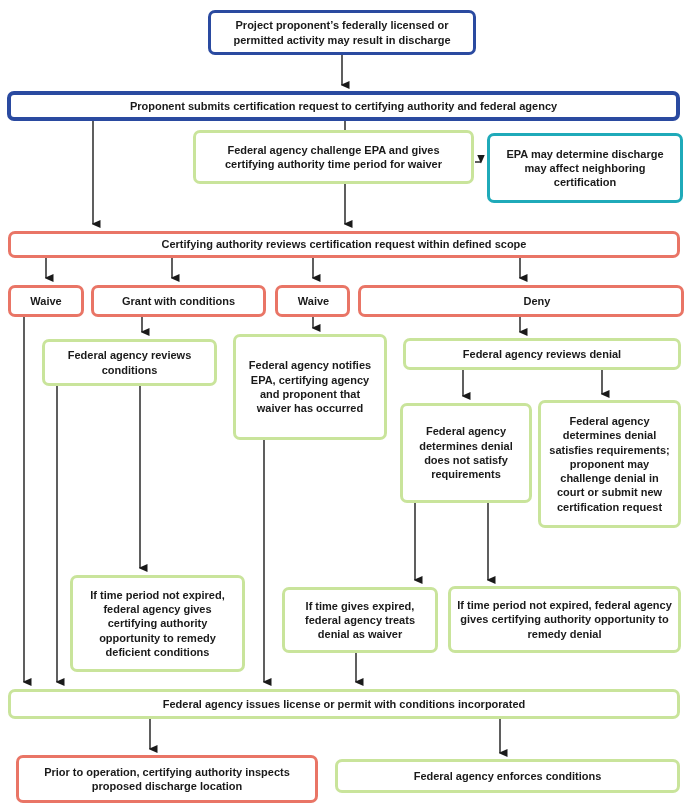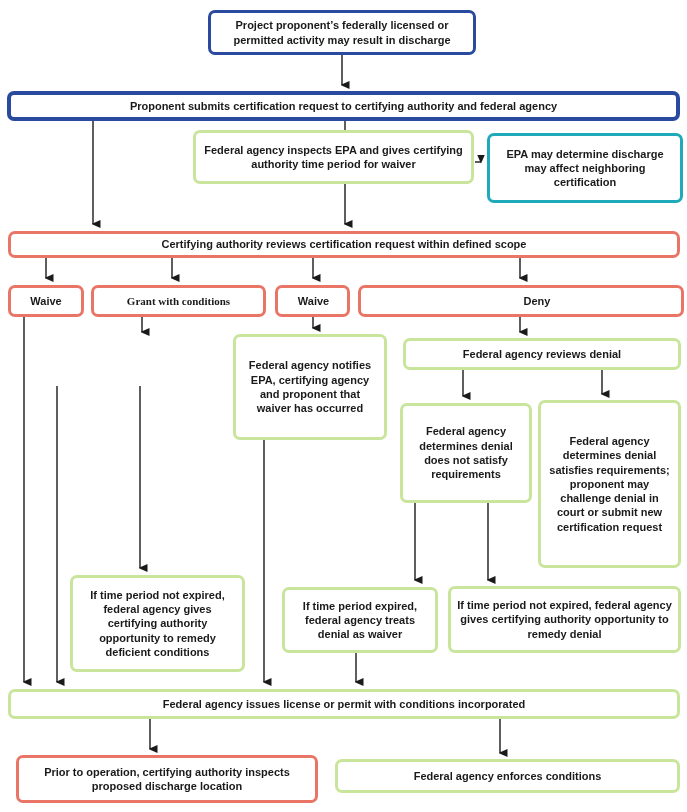--- a/index.html
+++ b/index.html
@@ -56,31 +56,32 @@
       <line x1="415" y1="503" x2="415" y2="580" marker-end="url(#ah)"></line>
       <line x1="488" y1="503" x2="488" y2="580" marker-end="url(#ah)"></line>
       <line x1="356" y1="653" x2="356" y2="682" marker-end="url(#ah)"></line>
       <line x1="150" y1="719" x2="150" y2="749" marker-end="url(#ah)"></line>
       <line x1="500" y1="719" x2="500" y2="753" marker-end="url(#ah)"></line>
     </g>
   </svg>
 
   <div class="node navy" style="left:208px;top:10px;width:268px;height:45px;">Project proponent’s federally licensed or permitted activity may result in discharge</div>
   <div class="node navy-wide" style="left:7px;top:91px;width:673px;height:30px;">Proponent submits certification request to certifying authority and federal agency</div>
-  <div class="node green" style="left:193px;top:130px;width:281px;height:54px;">Federal agency inspects EPA and gives certifying authority time period for waiver</div>
+  <div class="node green" style="left:193px;top:130px;width:281px;height:54px;">Federal agency challenge EPA and gives certifying authority time period for waiver</div>
   <div class="node teal" style="left:487px;top:133px;width:196px;height:70px;">EPA may determine discharge may affect neighboring certification</div>
   <div class="node red" style="left:8px;top:231px;width:672px;height:27px;">Certifying authority reviews certification request within defined scope</div>
   <div class="node red" style="left:8px;top:285px;width:76px;height:32px;">Waive</div>
-  <div class="node red" style="left:91px;top:285px;width:175px;height:32px;font-family:Liberation Serif, serif;">Grant with conditions</div>
+  <div class="node red" style="left:91px;top:285px;width:175px;height:32px;">Grant with conditions</div>
   <div class="node red" style="left:275px;top:285px;width:75px;height:32px;padding-left:8px;">Waive</div>
   <div class="node red" style="left:358px;top:285px;width:326px;height:32px;padding-left:38px;">Deny</div>
+  <div class="node green" style="left:42px;top:339px;width:175px;height:47px;">Federal agency reviews conditions</div>
   <div class="node green" style="left:233px;top:334px;width:154px;height:106px;">Federal agency notifies EPA, certifying agency and proponent that waiver has occurred</div>
   <div class="node green" style="left:403px;top:338px;width:278px;height:32px;">Federal agency reviews denial</div>
   <div class="node green" style="left:400px;top:403px;width:132px;height:100px;padding:2px 10px;">Federal agency determines denial does not satisfy requirements</div>
-  <div class="node green" style="left:538px;top:400px;width:143px;height:168px;">Federal agency determines denial satisfies requirements; proponent may challenge denial in court or submit new certification request</div>
+  <div class="node green" style="left:538px;top:400px;width:143px;height:128px;">Federal agency determines denial satisfies requirements; proponent may challenge denial in court or submit new certification request</div>
   <div class="node green" style="left:70px;top:575px;width:175px;height:97px;">If time period not expired, federal agency gives certifying authority opportunity to remedy deficient conditions</div>
-  <div class="node green" style="left:282px;top:587px;width:156px;height:66px;">If time period expired, federal agency treats denial as waiver</div>
+  <div class="node green" style="left:282px;top:587px;width:156px;height:66px;">If time gives expired, federal agency treats denial as waiver</div>
   <div class="node green" style="left:448px;top:586px;width:233px;height:67px;">If time period not expired, federal agency gives certifying authority opportunity to remedy denial</div>
   <div class="node green" style="left:8px;top:689px;width:672px;height:30px;">Federal agency issues license or permit with conditions incorporated</div>
   <div class="node red" style="left:16px;top:755px;width:302px;height:48px;">Prior to operation, certifying authority inspects proposed discharge location</div>
   <div class="node green" style="left:335px;top:759px;width:345px;height:34px;">Federal agency enforces conditions</div>
 
 </div>
 
 </body></html>

